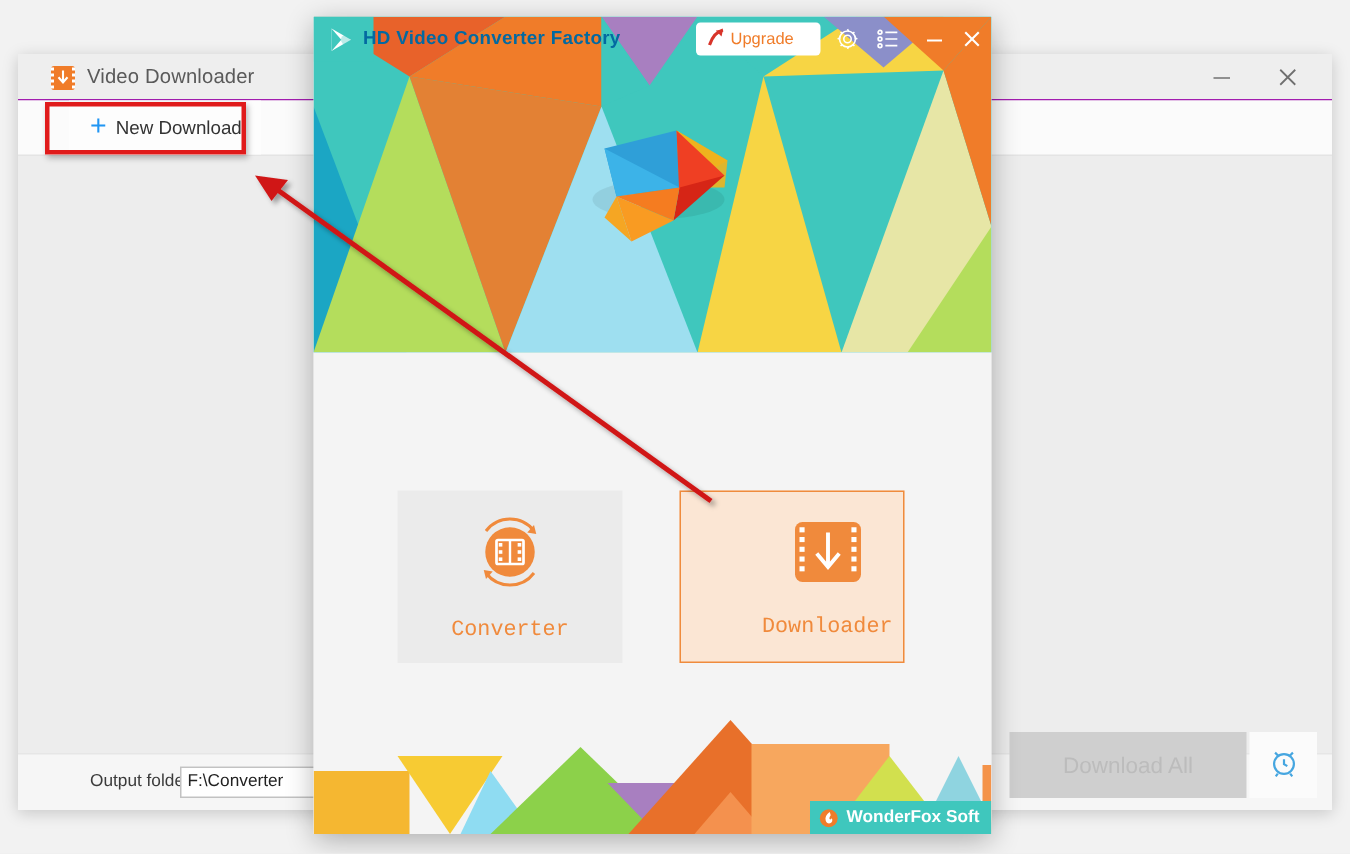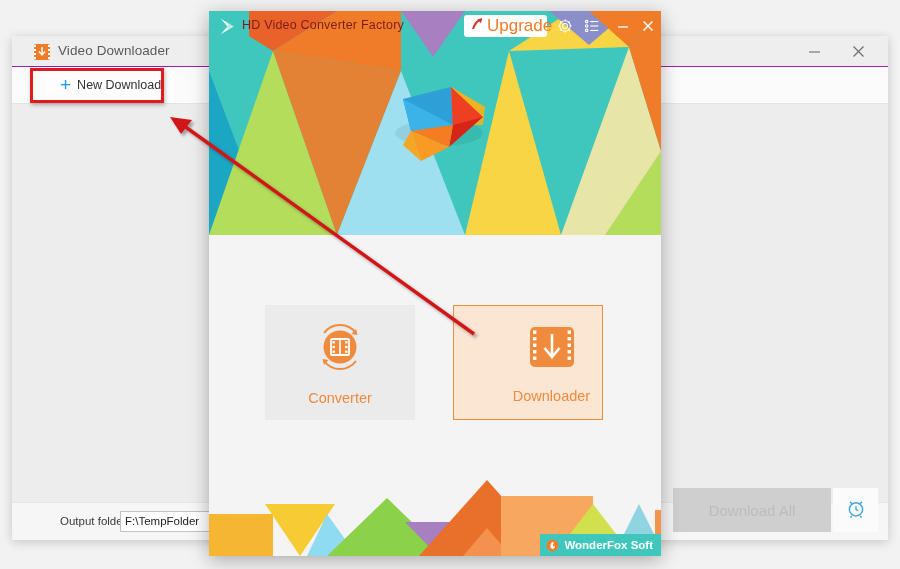--- a/index.html
+++ b/index.html
@@ -106,48 +106,48 @@
     background: #3fc7bd; overflow: hidden;
   }
   .banner svg { position: absolute; left: 0; top: 0; }
   .fg-titlebar {
     position: absolute; left: 0; top: 0; width: 452px; height: 30px;
     z-index: 6;
   }
   .fg-logo { position: absolute; left: 8px; top: 6px; width: 20px; height: 19px; }
   .fg-title {
     position: absolute; left: 33px; top: 7px;
-    font-size: 12.5px; color: #7f1d1d; letter-spacing: .2px;
+    font-size: 12.5px; color: #0369a1; letter-spacing: .2px; font-weight: bold;
   }
   .upgrade-btn {
     position: absolute; left: 255px; top: 4px;
     width: 83px; height: 22px;
     background: #ffffff; border-radius: 3px;
     display: flex; align-items: center; gap: 3px;
     padding-left: 7px;
-    font-size: 17px; color: #f07c29;
+    font-size: 11px; color: #f07c29;
   }
   .fg-icon-btn {
     position: absolute; top: 4px; width: 22px; height: 22px;
     display: flex; align-items: center; justify-content: center;
     color: #ffffff;
   }
   .gear-btn { left: 345px; }
   .list-btn { left: 372px; }
   .fgmin-btn { left: 403px; }
   .fgclose-btn { left: 428px; }
 
   .fg-body {
     position: absolute; left: 0; top: 224px; width: 452px; height: 321px;
     background: #f4f4f4;
   }
   .card {
-    position: absolute; top: 70px; width: 150px; height: 115px;
+    position: absolute; top: 92px; width: 150px; height: 115px;
     display: flex; flex-direction: column; align-items: center;
-    justify-content: center; gap: 12px;
+    justify-content: center; gap: 12px; font-family: Liberation Mono, monospace;
   }
   .card-converter {
     left: 56px; background: #ebebeb;
   }
   .card-downloader {
     left: 244px; background: #fbe6d4; border: 1px solid #ef8b3c; padding-left: 47px;
   }
   .card-label { font-size: 14.5px; color: #f08a3c; }
   .bottom-deco {
     position: absolute; left: 0; bottom: 0; width: 452px; height: 90px;
@@ -206,21 +206,21 @@
     <div class="bg-toolbar"></div>
     <div class="new-download-btn">
       <span class="plus-icon">+</span>
       <span>New Download</span>
     </div>
 
     <div class="bg-list-area"></div>
 
     <div class="bg-bottom-bar">
       <span class="out-folder-label">Output folder:</span>
-      <div class="out-folder-input">F:\TempFolder</div>
+      <div class="out-folder-input">F:\Converter</div>
     </div>
 
     <div class="download-all-btn">
       <span>Download All</span>
     </div>
     <div class="alarm-btn">
       <span>
         <svg width="22" height="22" viewBox="0 0 24 24" fill="none" stroke="#46a6e0" stroke-width="1.6">
           <circle cx="12" cy="13.5" r="7.2"></circle>
           <path d="M12 10 L12 13.5 L14.4 15"></path>

